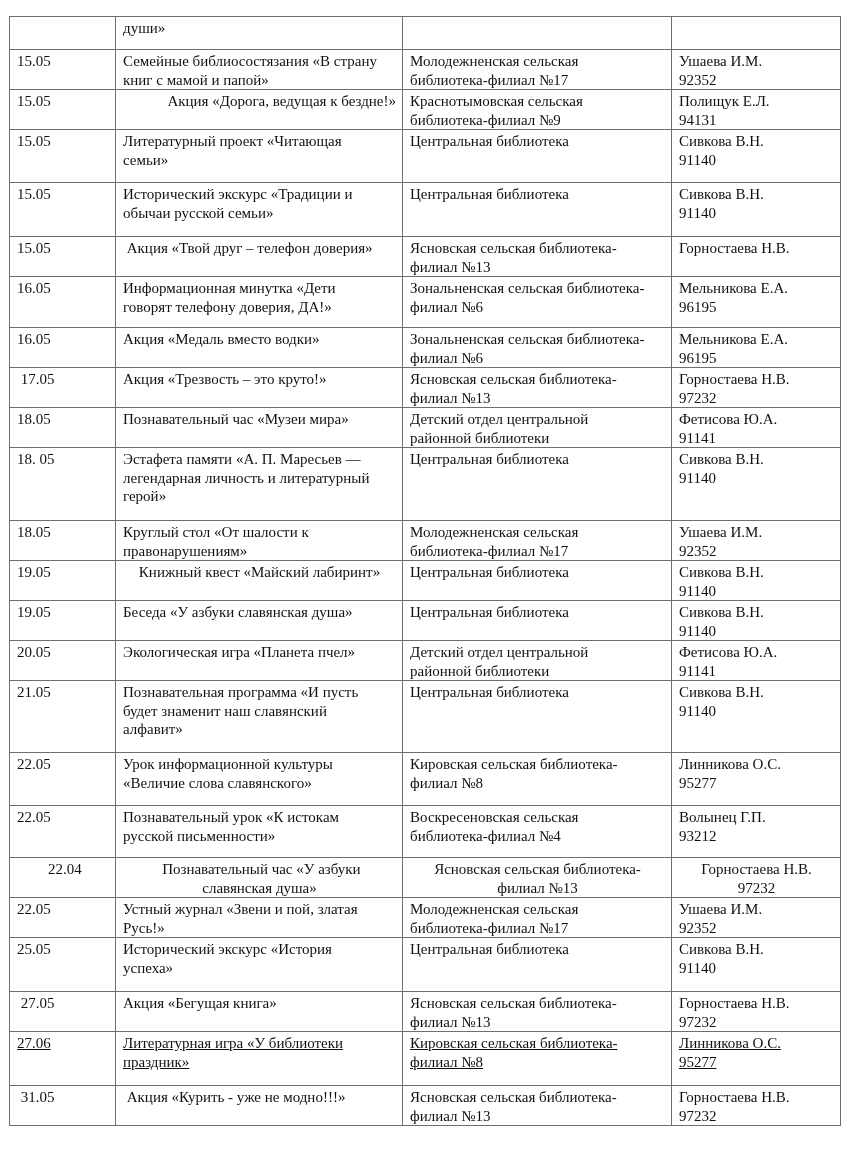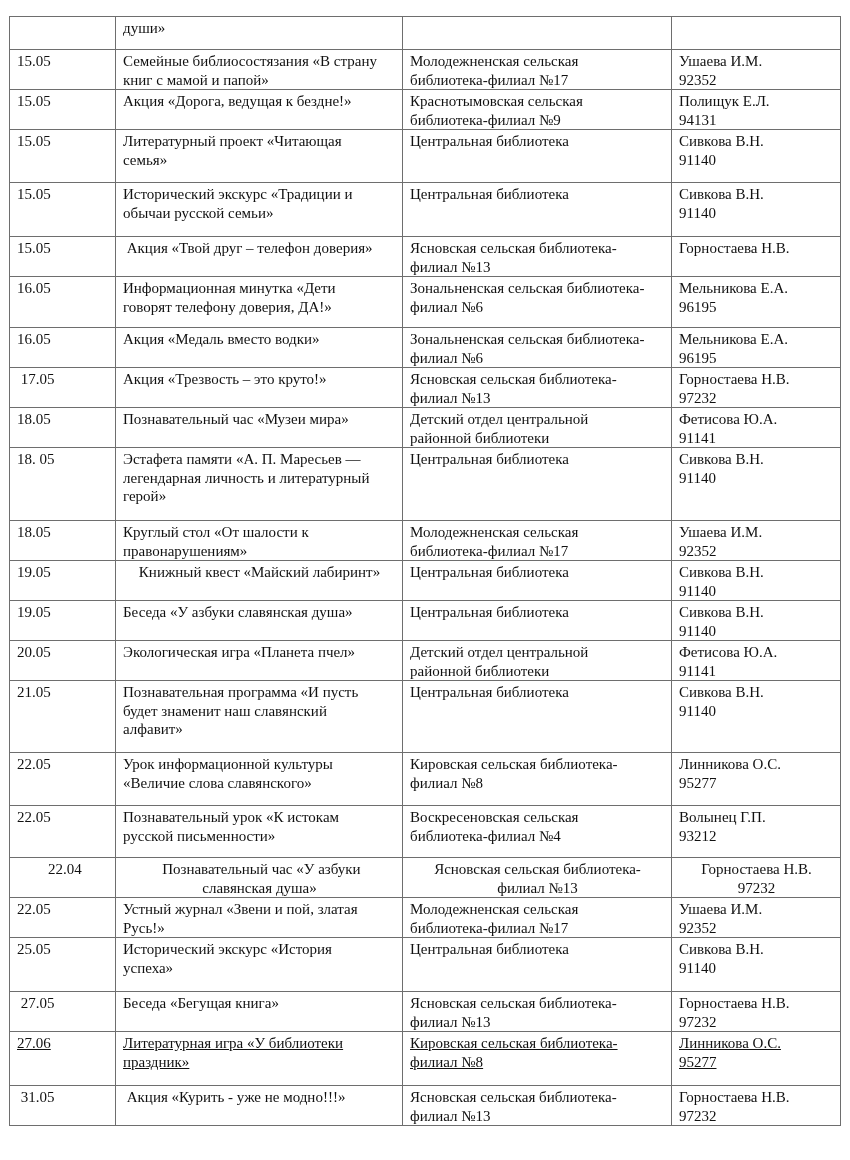--- a/index.html
+++ b/index.html
@@ -46,27 +46,27 @@
         <td style="height: 29px;"></td>
       </tr>
       <tr style="height: 40px;">
         <td style="height: 36px;"><span class="line">15.05</span></td>
         <td style="height: 36px;"><span class="line">Семейные библиосостязания «В страну</span><span class="line">книг с мамой и папой»</span></td>
         <td style="height: 36px;"><span class="line">Молодежненская сельская</span><span class="line">библиотека-филиал №17</span></td>
         <td style="height: 36px;"><span class="line">Ушаева И.М.</span><span class="line">92352</span></td>
       </tr>
       <tr style="height: 37px;">
         <td style="height: 33px;"><span class="line">15.05</span></td>
-        <td style="height: 33px;"><span class="line">Акция «Дорога, ведущая к бездне!»</span></td>
+        <td style="height: 33px; text-align: right;"><span class="line">Акция «Дорога, ведущая к бездне!»</span></td>
         <td style="height: 33px;"><span class="line">Краснотымовская сельская</span><span class="line">библиотека-филиал №9</span></td>
         <td style="height: 33px;"><span class="line">Полищук Е.Л.</span><span class="line">94131</span></td>
       </tr>
       <tr style="height: 53px;">
         <td style="height: 49px;"><span class="line">15.05</span></td>
-        <td style="height: 49px;"><span class="line">Литературный проект «Читающая</span><span class="line">семья»</span></td>
+        <td style="height: 49px;"><span class="line">Литературный проект «Читающая</span><span class="line">семьи»</span></td>
         <td style="height: 49px;"><span class="line">Центральная библиотека</span></td>
         <td style="height: 49px;"><span class="line">Сивкова В.Н.</span><span class="line">91140</span></td>
       </tr>
       <tr style="height: 54px;">
         <td style="height: 50px;"><span class="line">15.05</span></td>
         <td style="height: 50px;"><span class="line">Исторический экскурс «Традиции и</span><span class="line">обычаи русской семьи»</span></td>
         <td style="height: 50px;"><span class="line">Центральная библиотека</span></td>
         <td style="height: 50px;"><span class="line">Сивкова В.Н.</span><span class="line">91140</span></td>
       </tr>
       <tr style="height: 37px;">
@@ -160,21 +160,21 @@
         <td style="height: 35px;"><span class="line">Ушаева И.М.</span><span class="line">92352</span></td>
       </tr>
       <tr style="height: 54px;">
         <td style="height: 50px;"><span class="line">25.05</span></td>
         <td style="height: 50px;"><span class="line">Исторический экскурс «История</span><span class="line">успеха»</span></td>
         <td style="height: 50px;"><span class="line">Центральная библиотека</span></td>
         <td style="height: 50px;"><span class="line">Сивкова В.Н.</span><span class="line">91140</span></td>
       </tr>
       <tr style="height: 37px;">
         <td style="height: 33px;"><span class="line"> 27.05</span></td>
-        <td style="height: 33px;"><span class="line">Беседа «Бегущая книга»</span></td>
+        <td style="height: 33px;"><span class="line">Акция «Бегущая книга»</span></td>
         <td style="height: 33px;"><span class="line">Ясновская сельская библиотека-</span><span class="line">филиал №13</span></td>
         <td style="height: 33px;"><span class="line">Горностаева Н.В.</span><span class="line">97232</span></td>
       </tr>
       <tr style="height: 54px; text-decoration: underline;">
         <td style="height: 50px;"><span class="line">27.06</span></td>
         <td style="height: 50px;"><span class="line">Литературная игра «У библиотеки</span><span class="line">праздник»</span></td>
         <td style="height: 50px;"><span class="line">Кировская сельская библиотека-</span><span class="line">филиал №8</span></td>
         <td style="height: 50px;"><span class="line">Линникова О.С.</span><span class="line">95277</span></td>
       </tr>
       <tr style="height: 37px;">

